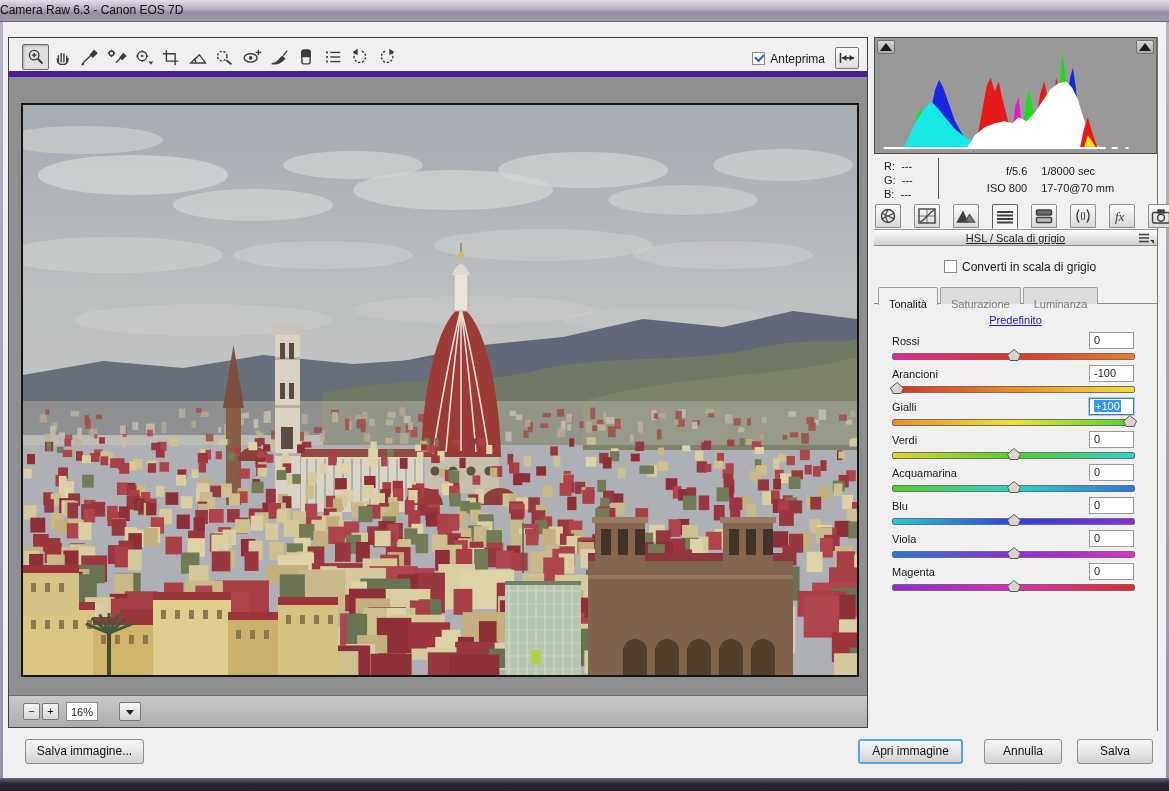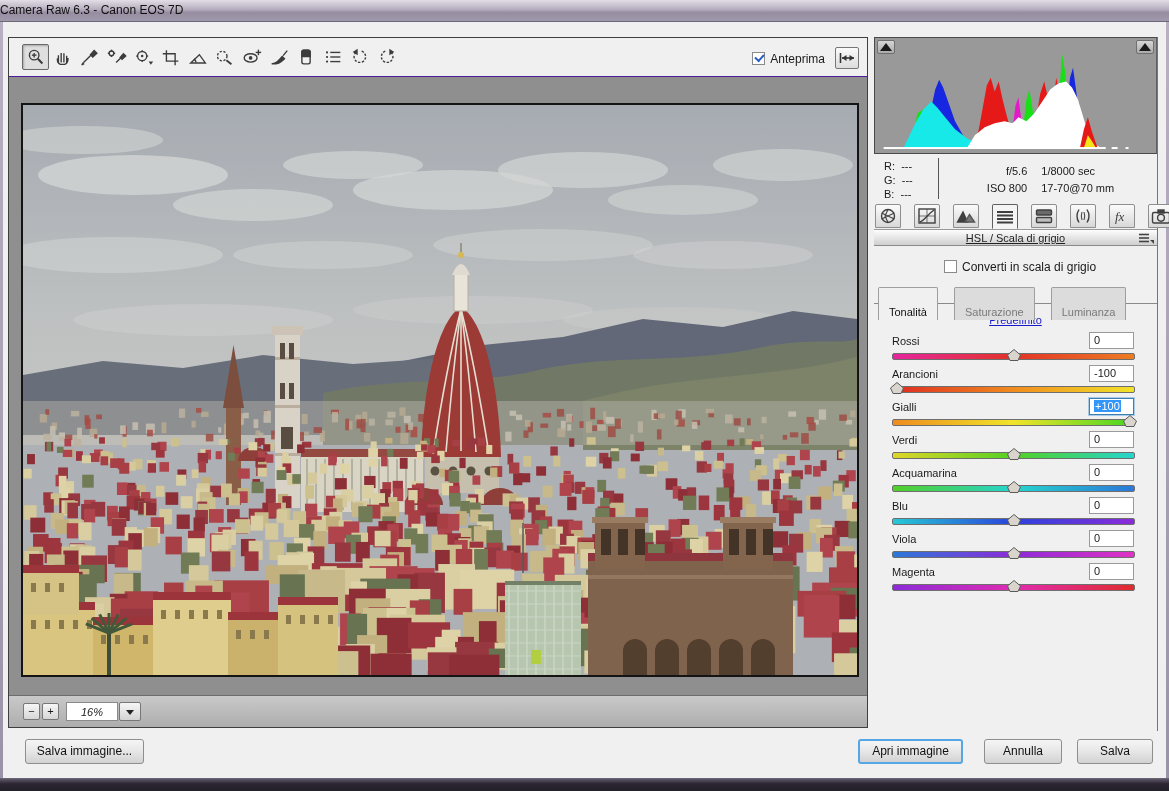--- a/index.html
+++ b/index.html
@@ -12,42 +12,42 @@
     border-bottom:1px solid #6d6678;font-size:12px;line-height:21px;color:#101010;}
   .frame-left,.frame-right{position:absolute;top:22px;bottom:13px;width:3px;
     background:linear-gradient(#b9b1c2,#9a92a6);}
   .frame-left{left:0;} .frame-right{right:0;}
   .frame-bottom{position:absolute;left:0;right:0;bottom:0;height:13px;
     background:linear-gradient(#5e5769,#2c2633 40%,#232029);border-top:1px solid #6a6375;}
   
   .left-panel{position:absolute;left:8px;top:37px;width:860px;height:691px;
     border:1px solid #3f3f3f;background:#8f8f8f;}
   .toolbar{position:absolute;left:0;top:0;right:0;height:39px;background:#f0f0f0;
-    border-bottom:1px solid #4c1d95;}
+    border-bottom:6px solid #4c1d95;}
   .toolbtn{position:relative;display:inline-block;width:27px;height:26px;margin-top:6px;
     text-align:center;border:1px solid transparent;border-radius:2px;vertical-align:top;}
   .toolbtn svg{margin-top:2px;}
   .toolbtn.selected{background:#dfdfdf;border:1px solid #6a6a6a;box-shadow:inset 1px 1px 2px rgba(0,0,0,.25);}
   .toolbar-right{position:absolute;right:8px;top:7px;height:26px;display:flex;align-items:center;gap:10px;}
   .cbx{display:inline-block;width:13px;height:13px;background:#fff;border:1px solid #8a8a8a;
     position:relative;vertical-align:-2px;}
   .cbx.checked::after{content:"";position:absolute;left:2px;top:1px;width:7px;height:4px;
     border-left:2px solid #2b5cc8;border-bottom:2px solid #2b5cc8;transform:rotate(-48deg);}
   .cbx-label{font-size:12px;margin-left:5px;}
   .fullscreen-btn{width:24px;height:22px;border:1px solid #777;border-radius:2px;
     background:linear-gradient(#fafafa,#dcdcdc);display:flex;align-items:center;justify-content:center;}
   .preview{position:absolute;left:0;top:40px;right:0;bottom:32px;background:#8f8f8f;}
   .photo{position:absolute;left:12px;top:25px;width:838px;height:574px;border:2px solid #141414;background:#aeb2b6;}
   .photo svg{display:block;}
   .statusbar{position:absolute;left:0;right:0;bottom:0;height:32px;
     background:linear-gradient(#c9c9c9,#adadad);border-top:1px solid #6d6d6d;}
   .zoombtn{position:absolute;top:7px;width:17px;height:17px;border:1px solid #777;border-radius:2px;
     background:linear-gradient(#f6f6f6,#d6d6d6);font-size:11px;line-height:14px;text-align:center;}
-  .zoomval{position:absolute;left:57px;top:6px;width:52px;height:19px;background:#fff;
-    border:1px solid #8a8a8a;font-size:11px;text-align:center;line-height:18px;font-style:italic;}
+  .zoomval{position:absolute;left:57px;top:6px;width:32px;height:19px;background:#fff;
+    border:1px solid #8a8a8a;font-size:11px;text-align:center;line-height:18px;}
   .zoomdrop{position:absolute;left:110px;top:6px;width:22px;height:19px;border:1px solid #777;
     border-radius:2px;background:linear-gradient(#f6f6f6,#d3d3d3);text-align:center;}
   .zoomdrop::after{content:"";display:inline-block;margin-top:7px;border:4px solid transparent;border-top:5px solid #222;}
   .filename{position:absolute;left:0;right:0;top:9px;text-align:center;font-size:11px;color:#111;}
   
   .right-panel{position:absolute;left:874px;top:37px;width:284px;height:694px;background:#f0f0f0;
     border-right:1px solid #757575;}
   .histo{position:relative;height:117px;background:#999;border:1px solid #4a4a4a;}
   .clipbtn{position:absolute;top:2px;width:18px;height:14px;border:1px solid #6f6f6f;border-radius:2px;
     background:linear-gradient(#d6d6d6,#ababab);display:flex;align-items:center;justify-content:center;}
@@ -63,21 +63,21 @@
   .tabicon{width:27px;height:24px;border:1px solid #8e8e8e;border-radius:2px 2px 0 0;
     background:linear-gradient(#fbfbfb,#d8d8d8);display:flex;align-items:center;justify-content:center;}
   .tabicon.selected{background:#f4f4f4;border-color:#5f5f5f;border-bottom-color:#f4f4f4;height:25px;}
   .panelheader{position:relative;height:17px;background:linear-gradient(#fdfdfd,#cfcfcf);
     border-top:1px solid #9a9a9a;border-bottom:1px solid #8a8a8a;font-size:11px;text-align:center;
     line-height:16px;color:#222;text-decoration:underline;}
   .flyout{position:absolute;right:3px;top:2px;width:16px;height:12px;}
   .panelbody{position:relative;font-size:11px;}
   .convert-row{margin:14px 0 0 70px;}
   .hsl-tabs{position:relative;margin-top:13px;height:17px;border-bottom:1px solid #8a8a8a;padding-left:4px;}
-  .hsl-tab{display:inline-block;height:17px;padding:16px 10px;line-height:16px;margin-right:16px;
+  .hsl-tab{display:inline-block;height:17px;padding:8px 10px;line-height:16px;margin-right:2px;
     border:1px solid #9e9e9e;border-bottom:none;border-radius:2px 2px 0 0;background:#dcdcdc;color:#7a7a7a;position:relative;top:0;}
   .hsl-tab.active{background:#f0f0f0;color:#111;height:18px;z-index:2;}
   .preset-link{margin:10px 0 6px 0;text-align:center;}
   .preset-link a{color:#1a1acd;font-size:11px;}
   .slider-row{position:relative;height:33px;}
   .slider-label{position:absolute;left:18px;top:3px;font-size:11px;}
   .slider-value{position:absolute;left:215px;top:0;width:45px;height:17px;background:#fff;
     border:1px solid #9a9a9a;font-size:11px;line-height:15px;padding-left:4px;}
   .slider-value.focused{border:1px solid #3c7fb1;box-shadow:0 0 0 1px #a9cbe8;}
   .slider-value.focused .sel{background:#3296fa;color:#fff;padding:0 1px;}

